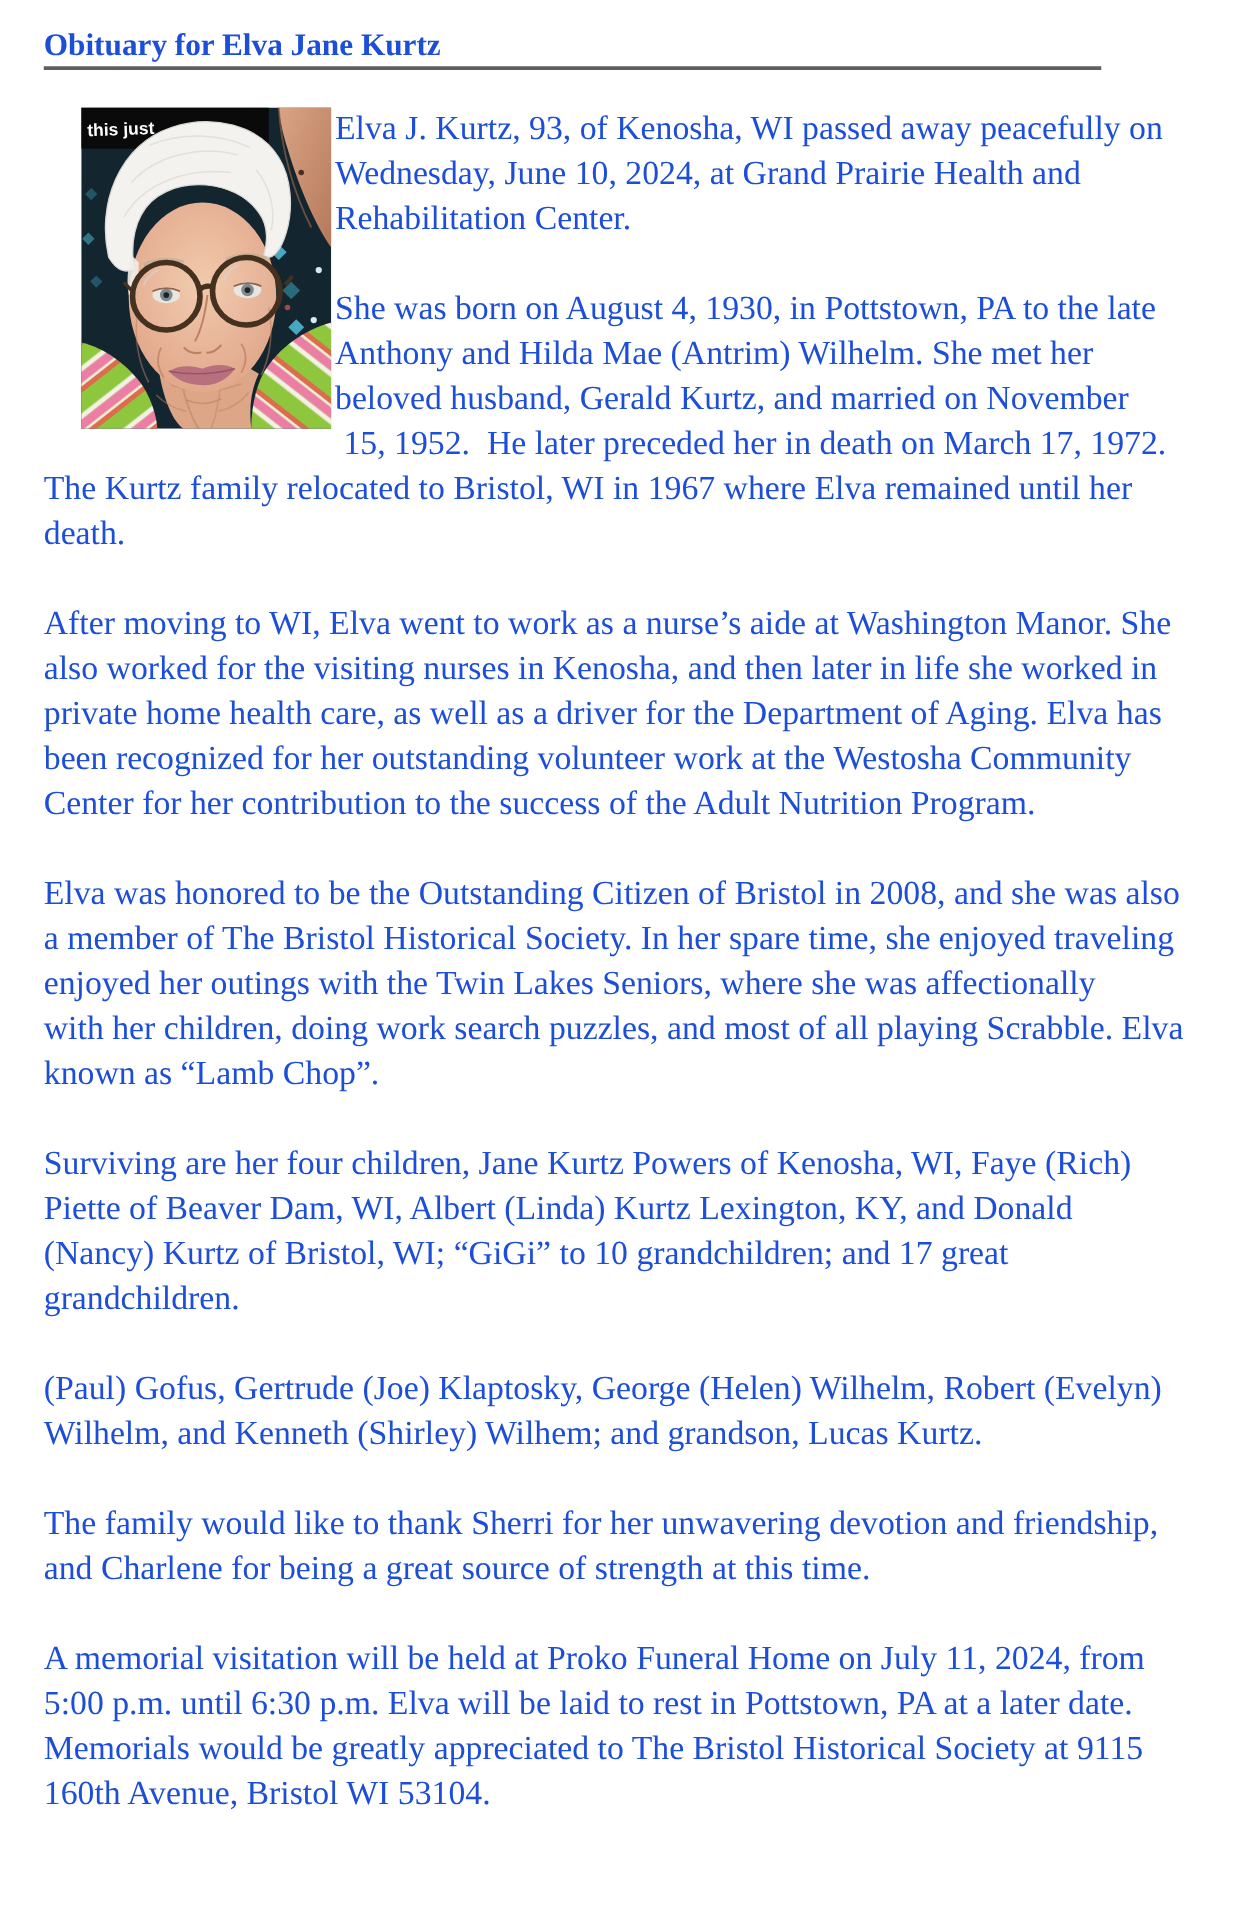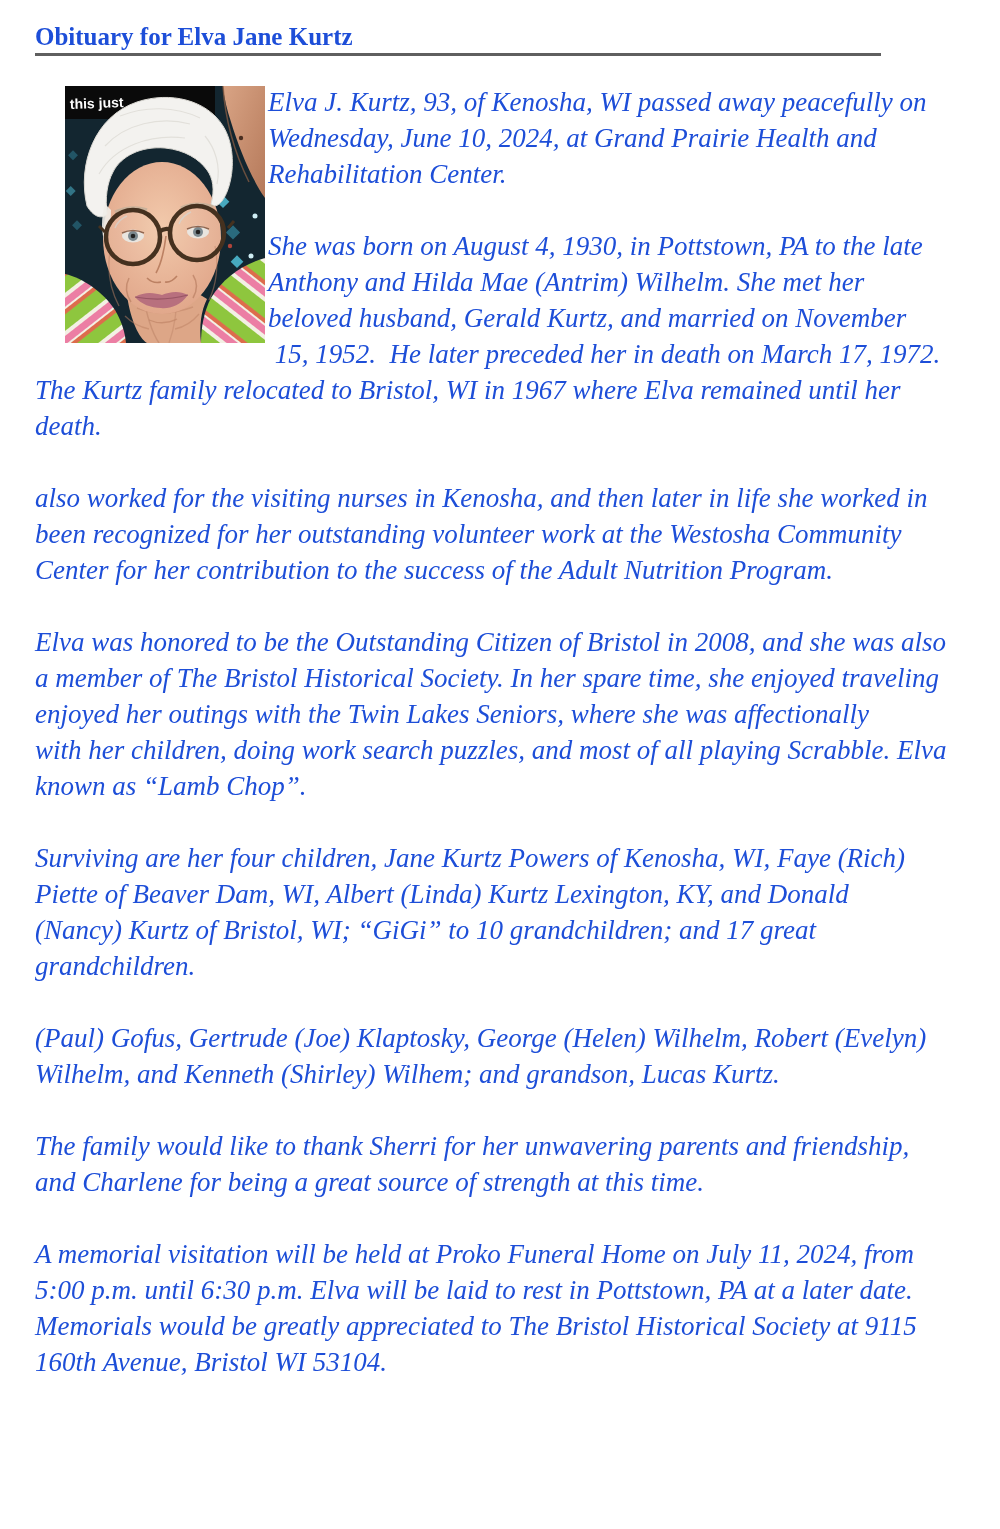--- a/index.html
+++ b/index.html
@@ -31,21 +31,21 @@
     margin-top: 28px;
     font-size: 27px;
     line-height: 36px;
   }
   .portrait {
     float: left;
     width: 200px; height: 257px;
     margin: 2px 3px 0 30px;
   }
   .portrait svg { display: block; }
-  .para { margin: 0 0 36px 0; font-style: italic; }
+  .para { margin: 0 0 36px 0; }
   .para:last-child { margin-bottom: 0; }
   .line {
     white-space: pre;
     height: 36px;
   }
 </style>
 </head>
 <body>
 
 <div class="page">
@@ -189,21 +189,23 @@
     <div class="para">
       <div class="line">She was born on August 4, 1930, in Pottstown, PA to the late</div>
       <div class="line">Anthony and Hilda Mae (Antrim) Wilhelm. She met her</div>
       <div class="line">beloved husband, Gerald Kurtz, and married on November</div>
       <div class="line"> 15, 1952.  He later preceded her in death on March 17, 1972.</div>
       <div class="line">The Kurtz family relocated to Bristol, WI in 1967 where Elva remained until her</div>
       <div class="line">death.</div>
     </div>
 
     <div class="para">
+      <div class="line">After moving to WI, Elva went to work as a nurse’s aide at Washington Manor. She</div>
       <div class="line">also worked for the visiting nurses in Kenosha, and then later in life she worked in</div>
+      <div class="line">private home health care, as well as a driver for the Department of Aging. Elva has</div>
       <div class="line">been recognized for her outstanding volunteer work at the Westosha Community</div>
       <div class="line">Center for her contribution to the success of the Adult Nutrition Program.</div>
     </div>
 
     <div class="para">
       <div class="line">Elva was honored to be the Outstanding Citizen of Bristol in 2008, and she was also</div>
       <div class="line">a member of The Bristol Historical Society. In her spare time, she enjoyed traveling</div>
       <div class="line">enjoyed her outings with the Twin Lakes Seniors, where she was affectionally</div>
       <div class="line">with her children, doing work search puzzles, and most of all playing Scrabble. Elva</div>
       <div class="line">known as “Lamb Chop”.</div>
@@ -215,21 +217,21 @@
       <div class="line">(Nancy) Kurtz of Bristol, WI; “GiGi” to 10 grandchildren; and 17 great</div>
       <div class="line">grandchildren.</div>
     </div>
 
     <div class="para">
       <div class="line">(Paul) Gofus, Gertrude (Joe) Klaptosky, George (Helen) Wilhelm, Robert (Evelyn)</div>
       <div class="line">Wilhelm, and Kenneth (Shirley) Wilhem; and grandson, Lucas Kurtz.</div>
     </div>
 
     <div class="para">
-      <div class="line">The family would like to thank Sherri for her unwavering parents and friendship,</div>
+      <div class="line">The family would like to thank Sherri for her unwavering devotion and friendship,</div>
       <div class="line">and Charlene for being a great source of strength at this time.</div>
     </div>
 
     <div class="para">
       <div class="line">A memorial visitation will be held at Proko Funeral Home on July 11, 2024, from</div>
       <div class="line">5:00 p.m. until 6:30 p.m. Elva will be laid to rest in Pottstown, PA at a later date.</div>
       <div class="line">Memorials would be greatly appreciated to The Bristol Historical Society at 9115</div>
       <div class="line">160th Avenue, Bristol WI 53104.</div>
     </div>
 

